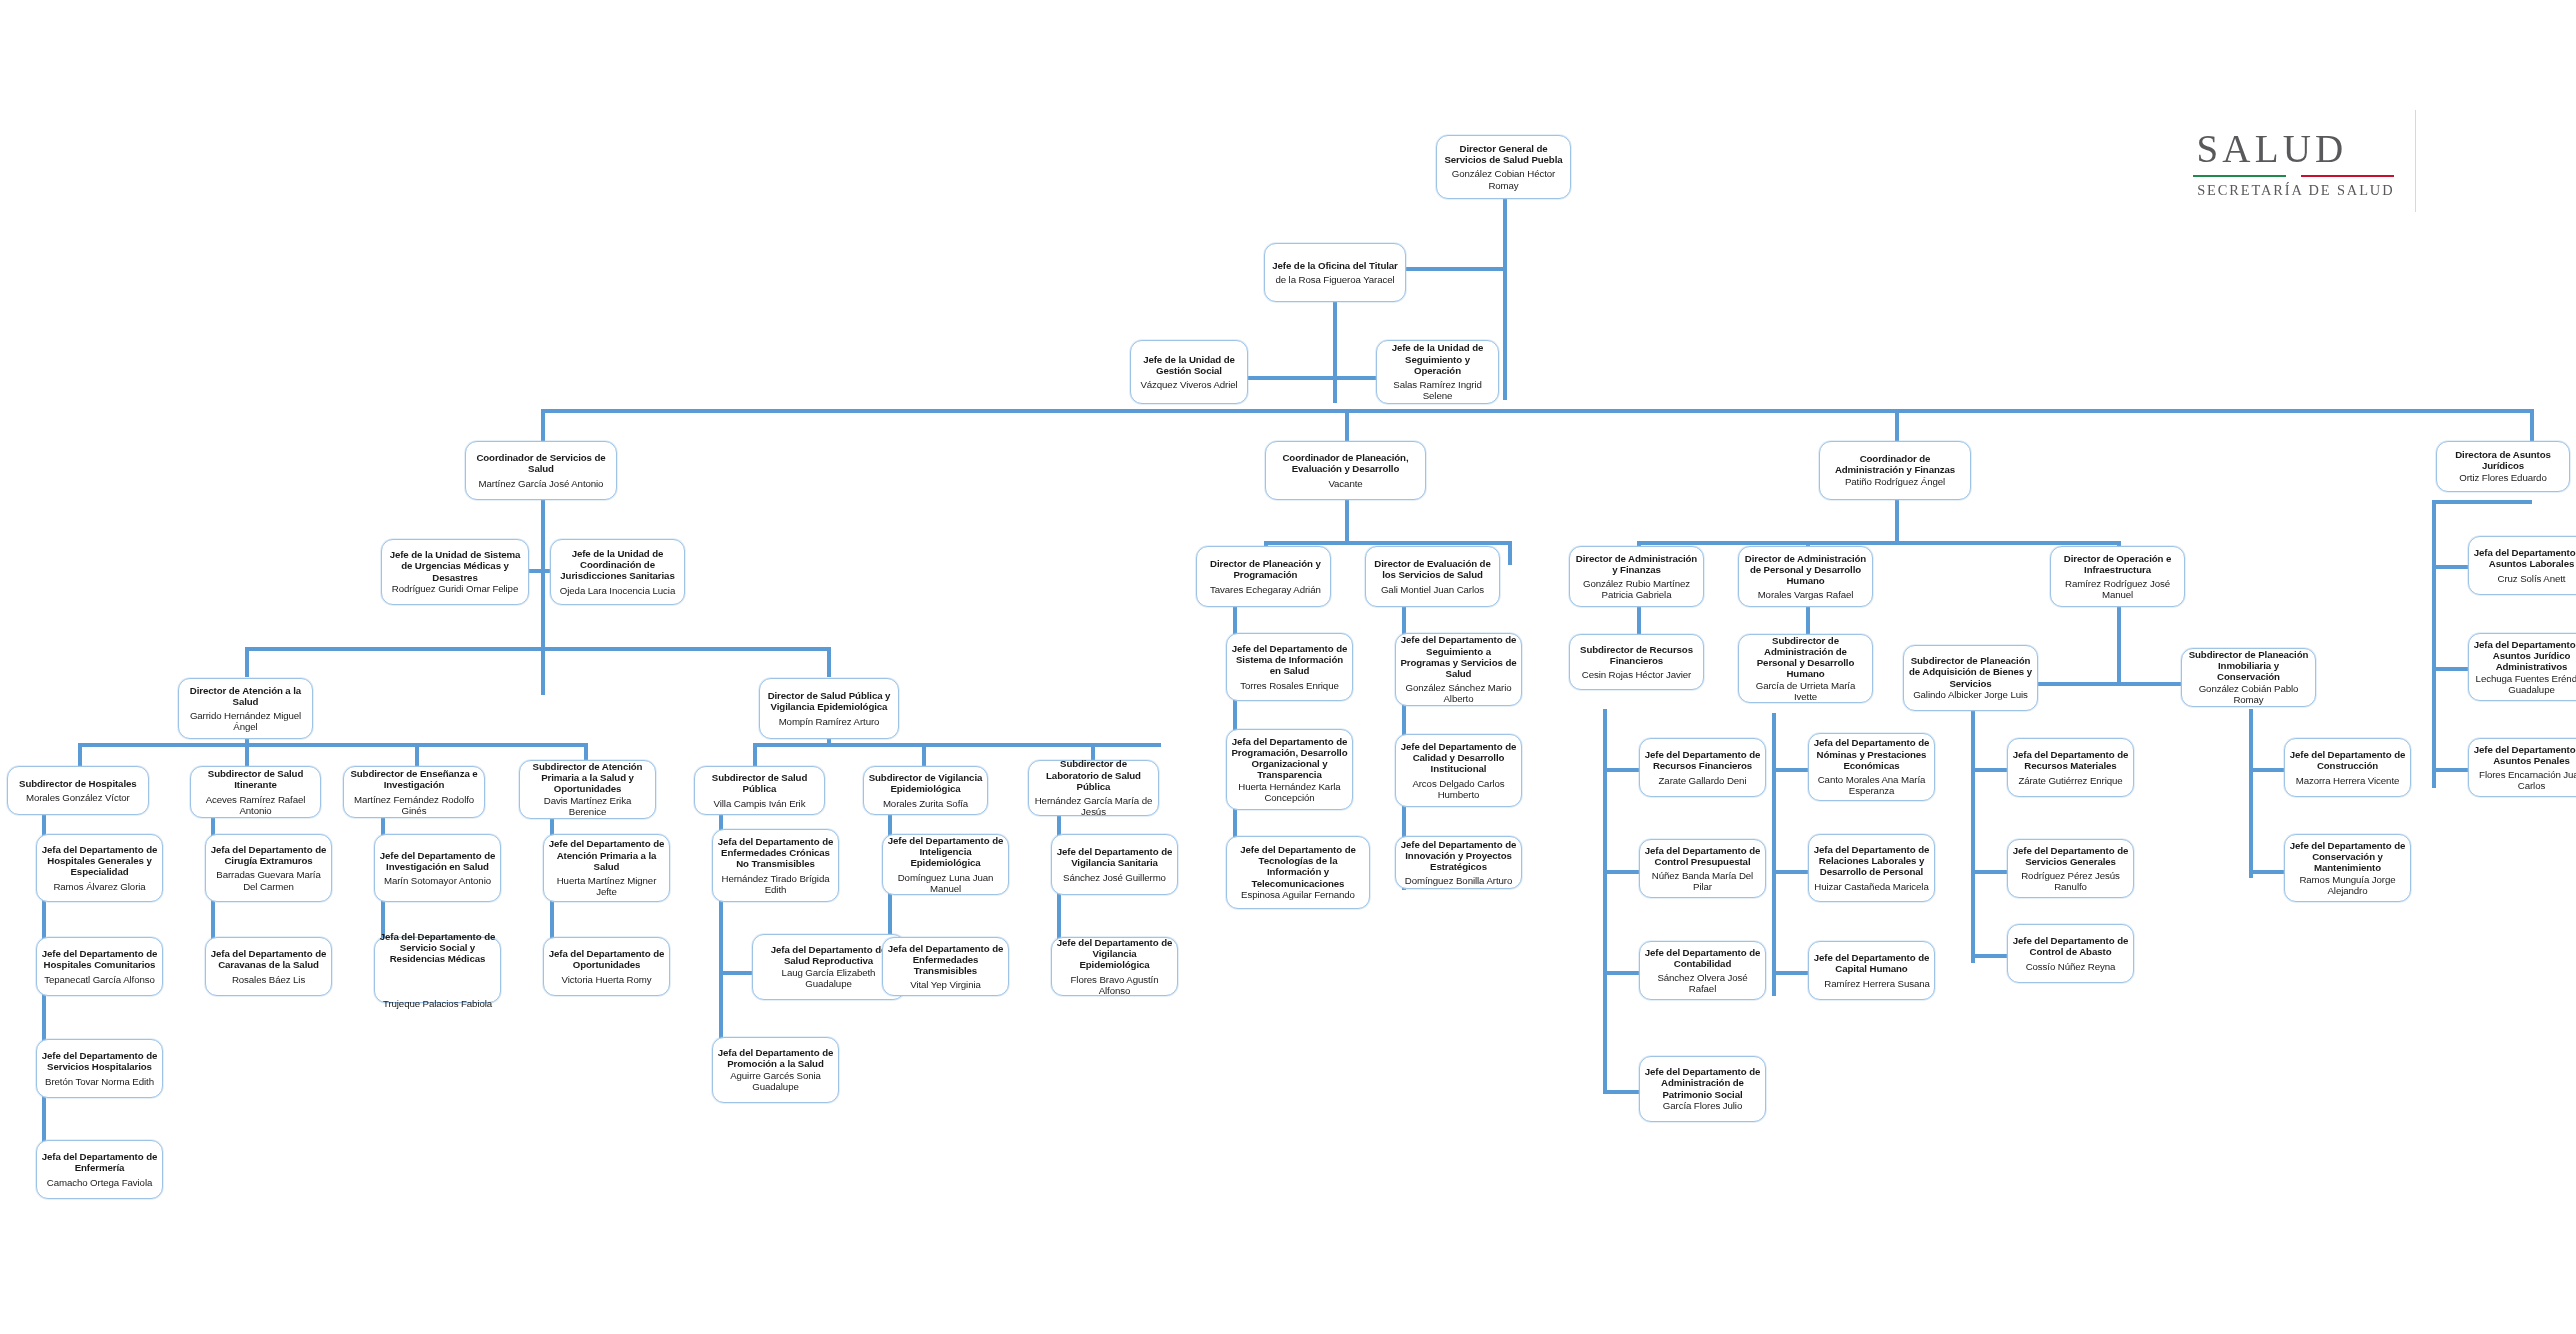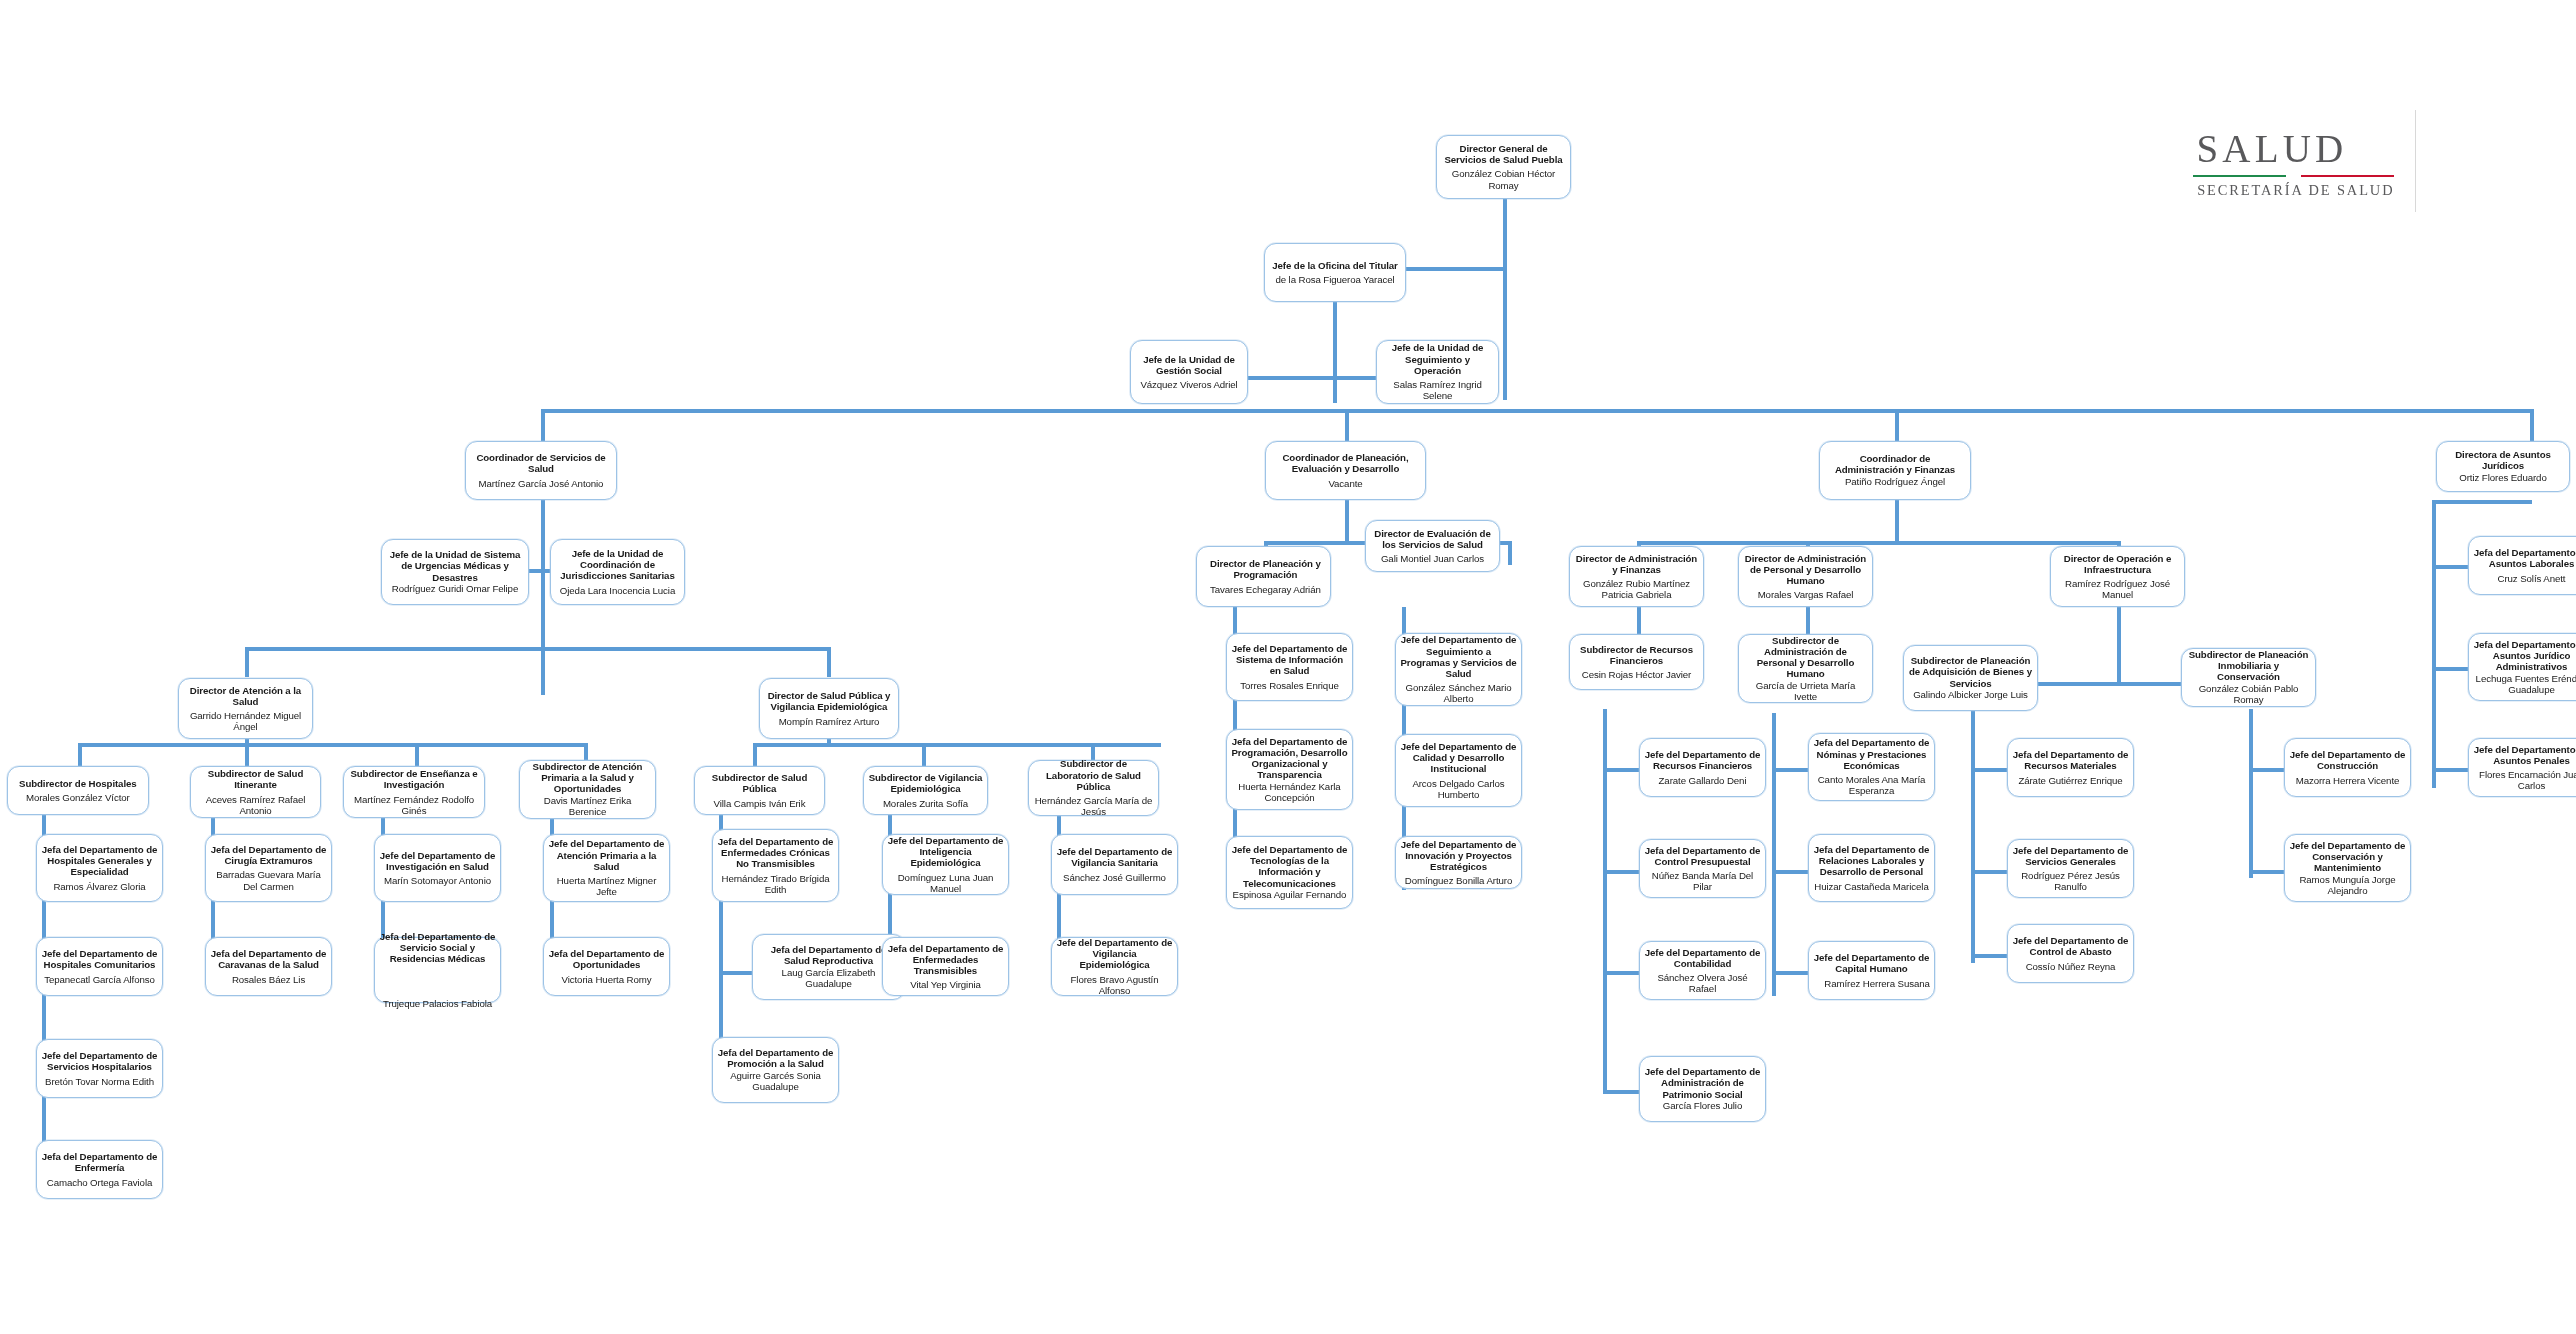--- a/index.html
+++ b/index.html
@@ -353,34 +353,34 @@
   </div>
   <div class="node" style="left:1051px; top:937px; width:127px; height:59px;">
     <div class="ttl">Jefe del Departamento de Vigilancia Epidemiológica</div>
     <div class="nm">Flores Bravo Agustín Alfonso</div>
   </div>
 
   <div class="node" style="left:1196px; top:546px; width:135px; height:61px;padding-left:8px;">
     <div class="ttl">Director de Planeación y Programación</div>
     <div class="nm">Tavares Echegaray Adrián</div>
   </div>
-  <div class="node" style="left:1365px; top:520px; width:135px; height:52px;">
+  <div class="node" style="left:1365px; top:546px; width:135px; height:61px;">
     <div class="ttl">Director de Evaluación de los Servicios de Salud</div>
     <div class="nm">Gali Montiel Juan Carlos</div>
   </div>
 
   <div class="node" style="left:1226px; top:633px; width:127px; height:68px;">
     <div class="ttl">Jefe del Departamento de Sistema de Información en Salud</div>
     <div class="nm">Torres Rosales Enrique</div>
   </div>
   <div class="node tight" style="left:1226px; top:729px; width:127px; height:81px;">
     <div class="ttl">Jefa del Departamento de Programación, Desarrollo Organizacional y Transparencia</div>
     <div class="nm">Huerta Hernández Karla Concepción</div>
   </div>
-  <div class="node tight" style="left:1226px; top:836px; width:127px; height:73px;">
+  <div class="node tight" style="left:1226px; top:836px; width:144px; height:73px;">
     <div class="ttl">Jefe del Departamento de Tecnologías de la Información y Telecomunicaciones</div>
     <div class="nm">Espinosa Aguilar Fernando</div>
   </div>
 
   <div class="node" style="left:1395px; top:633px; width:127px; height:73px;">
     <div class="ttl">Jefe del Departamento de Seguimiento a Programas y Servicios de Salud</div>
     <div class="nm">González Sánchez Mario Alberto</div>
   </div>
   <div class="node" style="left:1395px; top:734px; width:127px; height:73px;">
     <div class="ttl">Jefe del Departamento de Calidad y Desarrollo Institucional</div>

